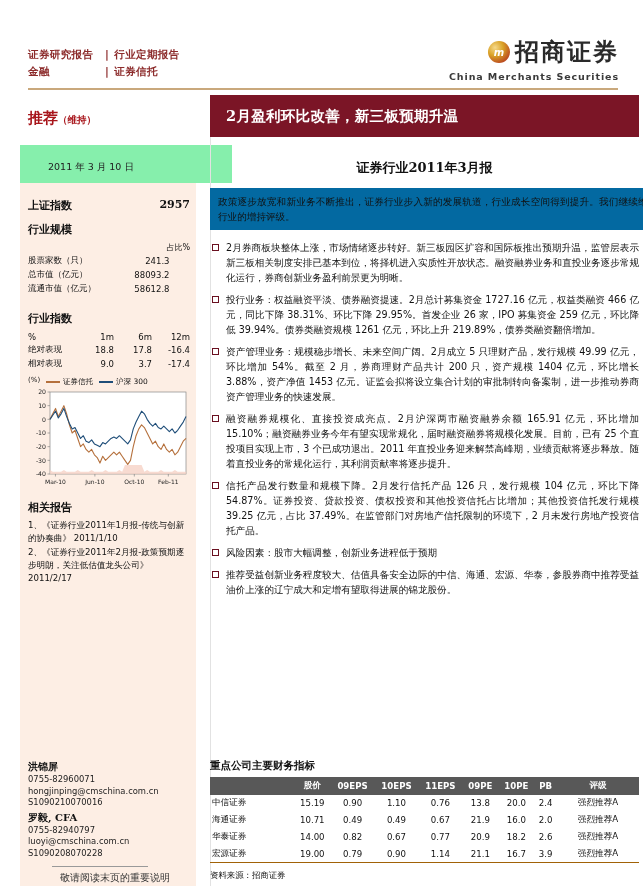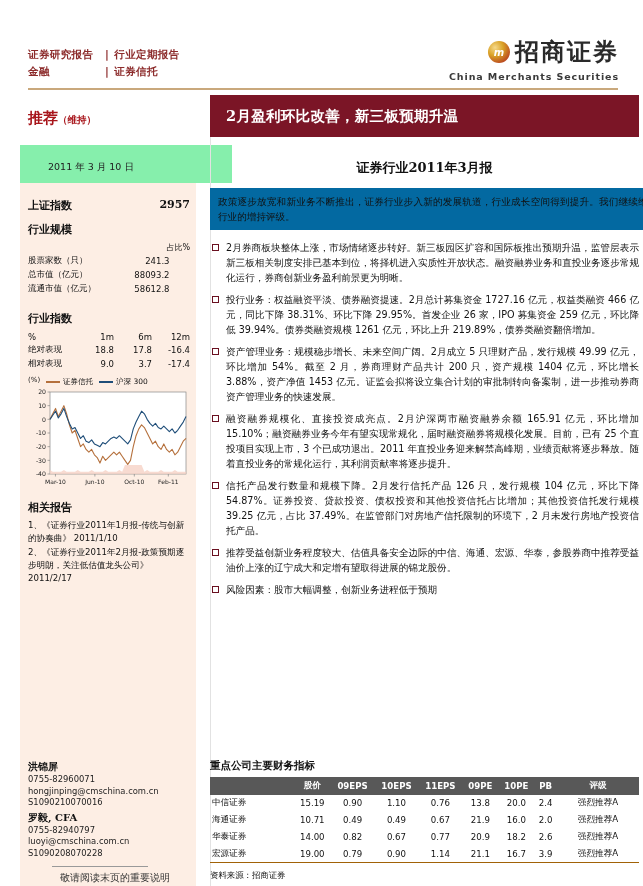--- a/index.html
+++ b/index.html
@@ -283,25 +283,25 @@
       <div class="b">
         <span class="bsq"></span>
         <span class="btxt"><b>融资融券规模化、直接投资成亮点。</b><span>2月沪深两市融资融券余额 165.91 亿元，环比增加 15.10%；融资融券业务今年有望实现常规化，届时融资融券将规模化发展。目前，已有 25 个直投项目实现上市，3 个已成功退出。2011 年直投业务迎来解禁高峰期，业绩贡献将逐步释放。随着直投业务的常规化运行，其利润贡献率将逐步提升。</span></span>
       </div>
       <div class="b">
         <span class="bsq"></span>
         <span class="btxt"><b>信托产品发行数量和规模下降。</b><span>2月发行信托产品 126 只，发行规模 104 亿元，环比下降 54.87%。证券投资、贷款投资、债权投资和其他投资信托占比增加；其他投资信托发行规模 39.25 亿元，占比 37.49%。在监管部门对房地产信托限制的环境下，2 月未发行房地产投资信托产品。</span></span>
       </div>
       <div class="b">
         <span class="bsq"></span>
+        <span class="btxt"><span>风险因素：股市大幅调整，创新业务进程低于预期</span></span>
+      </div>
+      <div class="b">
+        <span class="bsq"></span>
         <span class="btxt"><span>推荐受益创新业务程度较大、估值具备安全边际的中信、海通、宏源、华泰，参股券商中推荐受益油价上涨的辽宁成大和定增有望取得进展的锦龙股份。</span></span>
-      </div>
-      <div class="b">
-        <span class="bsq"></span>
-        <span class="btxt"><span>风险因素：股市大幅调整，创新业务进程低于预期</span></span>
       </div>
     </div>
 
     <div class="fin-h" style="top:664px;">重点公司主要财务指标</div>
 
     <table class="fin" style="top:682px;">
       <thead>
         <tr>
           <th class="first" style="width:76px"></th>
           <th>股价</th>

